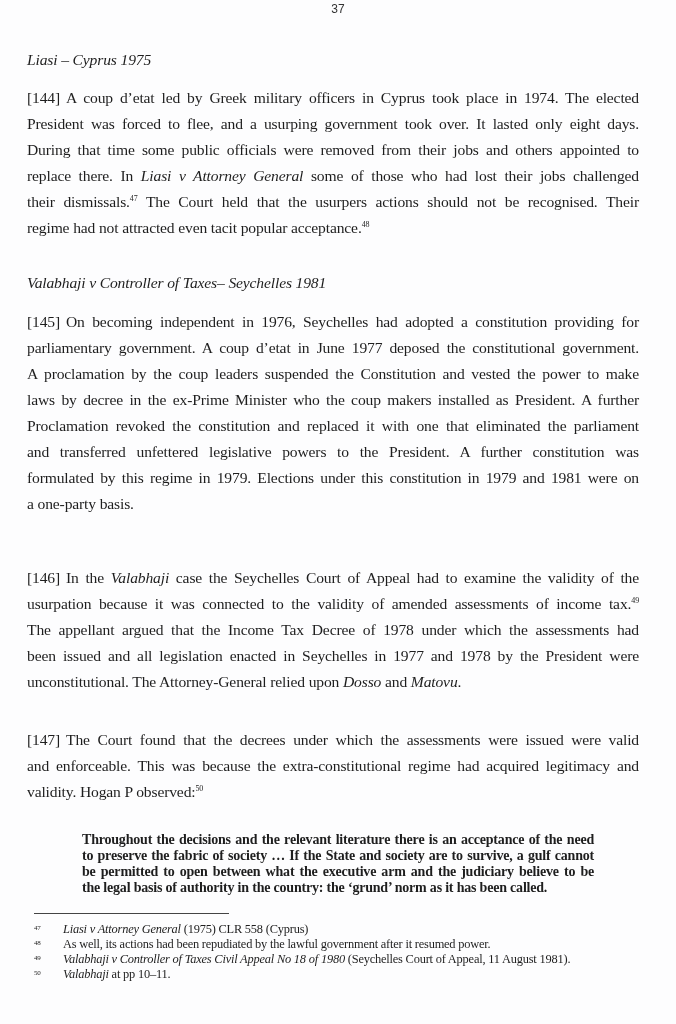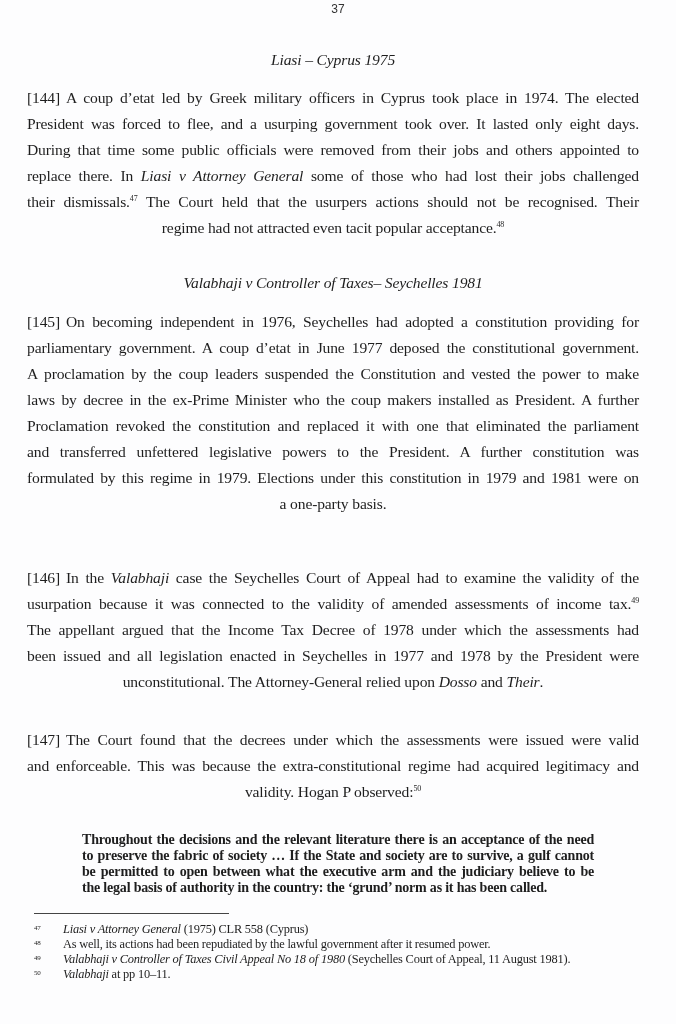--- a/index.html
+++ b/index.html
@@ -6,21 +6,21 @@
   body {
     width: 676px; height: 1024px; background: #fdfdfe; position: relative; overflow: hidden;
     font-family: "Liberation Serif", serif; color: #1e1e1e;
   }
   .pagenum {
     position: absolute; top: 2px; left: 0; width: 676px; text-align: center;
     font-family: "Liberation Sans", sans-serif; font-size: 12px; color: #333;
   }
   .line {
     position: absolute; left: 27px; width: 612px; font-size: 15.6px; line-height: 20px;
-    white-space: nowrap; letter-spacing: -0.15px; text-align: center;
+    white-space: nowrap; letter-spacing: -0.15px;
   }
   .just { text-align: justify; text-align-last: justify; }
   .heading { font-style: italic; }
   .num { display: inline-block; width: 39px; }
   sup { font-size: 8px; line-height: 0; vertical-align: 6px; }
   .quote {
     position: absolute; left: 82px; width: 512px; font-size: 14px; line-height: 15px;
     white-space: nowrap; letter-spacing: -0.2px; font-weight: bold;
   }
   .fnrule {
@@ -55,21 +55,21 @@
 <div class="line just" style="top:390px">laws by decree in the ex-Prime Minister who the coup makers installed as President.  A further</div>
 <div class="line just" style="top:416px">Proclamation revoked the constitution and replaced it with one that eliminated the parliament</div>
 <div class="line just" style="top:442px">and transferred unfettered legislative powers to the President.  A further constitution was</div>
 <div class="line just" style="top:468px">formulated by this regime in 1979.  Elections under this constitution in 1979 and 1981 were on</div>
 <div class="line" style="top:494px">a one-party basis.</div>
 
 <div class="line just" style="top:568px"><span class="num">[146]</span><span>In the </span><i>Valabhaji</i><span> case the Seychelles Court of Appeal had to examine the validity of the</span></div>
 <div class="line just" style="top:594px"><span>usurpation because it was connected to the validity of amended assessments of income tax.</span><sup>49</sup></div>
 <div class="line just" style="top:620px">The appellant argued that the Income Tax Decree of 1978 under which the assessments had</div>
 <div class="line just" style="top:646px">been issued and all legislation enacted in Seychelles in 1977 and 1978 by the President were</div>
-<div class="line" style="top:672px"><span>unconstitutional.  The Attorney-General relied upon </span><i>Dosso</i><span> and </span><i>Their</i><span>.</span></div>
+<div class="line" style="top:672px"><span>unconstitutional.  The Attorney-General relied upon </span><i>Dosso</i><span> and </span><i>Matovu</i><span>.</span></div>
 
 <div class="line just" style="top:730px"><span class="num">[147]</span><span>The Court found that the decrees under which the assessments were issued were valid</span></div>
 <div class="line just" style="top:756px">and enforceable.  This was because the extra-constitutional regime had acquired legitimacy and</div>
 <div class="line" style="top:782px"><span>validity.  Hogan P observed:</span><sup>50</sup></div>
 
 <div>
   <div class="quote just" style="top:832px">Throughout the decisions and the relevant literature there is an acceptance of the need</div>
   <div class="quote just" style="top:848px">to preserve the fabric of society … If the State and society are to survive, a gulf cannot</div>
   <div class="quote just" style="top:864px">be permitted to open between what the executive arm and the judiciary believe to be</div>
   <div class="quote" style="top:880px">the legal basis of authority in the country: the ‘grund’ norm as it has been called.</div>

